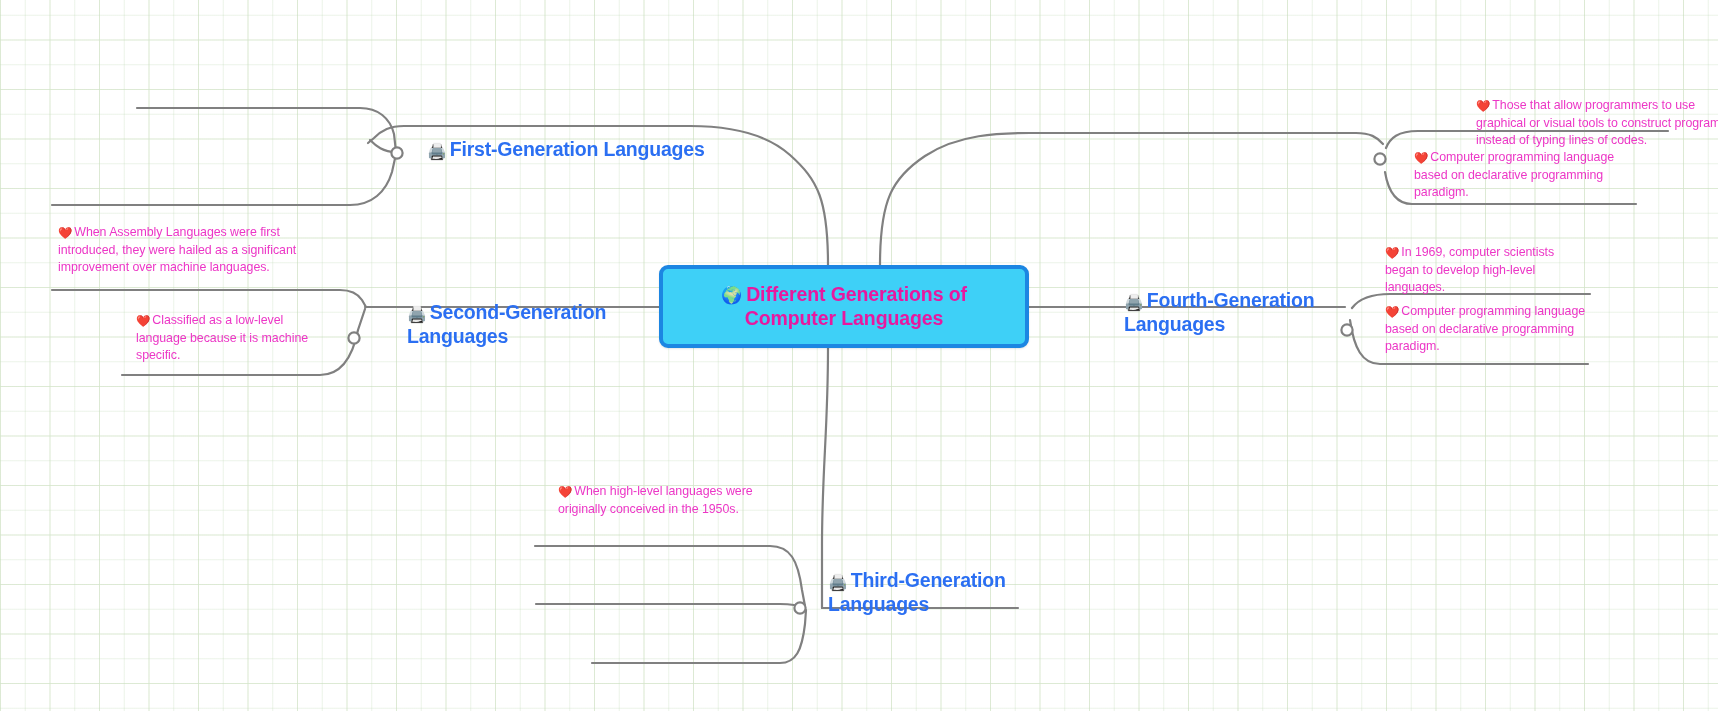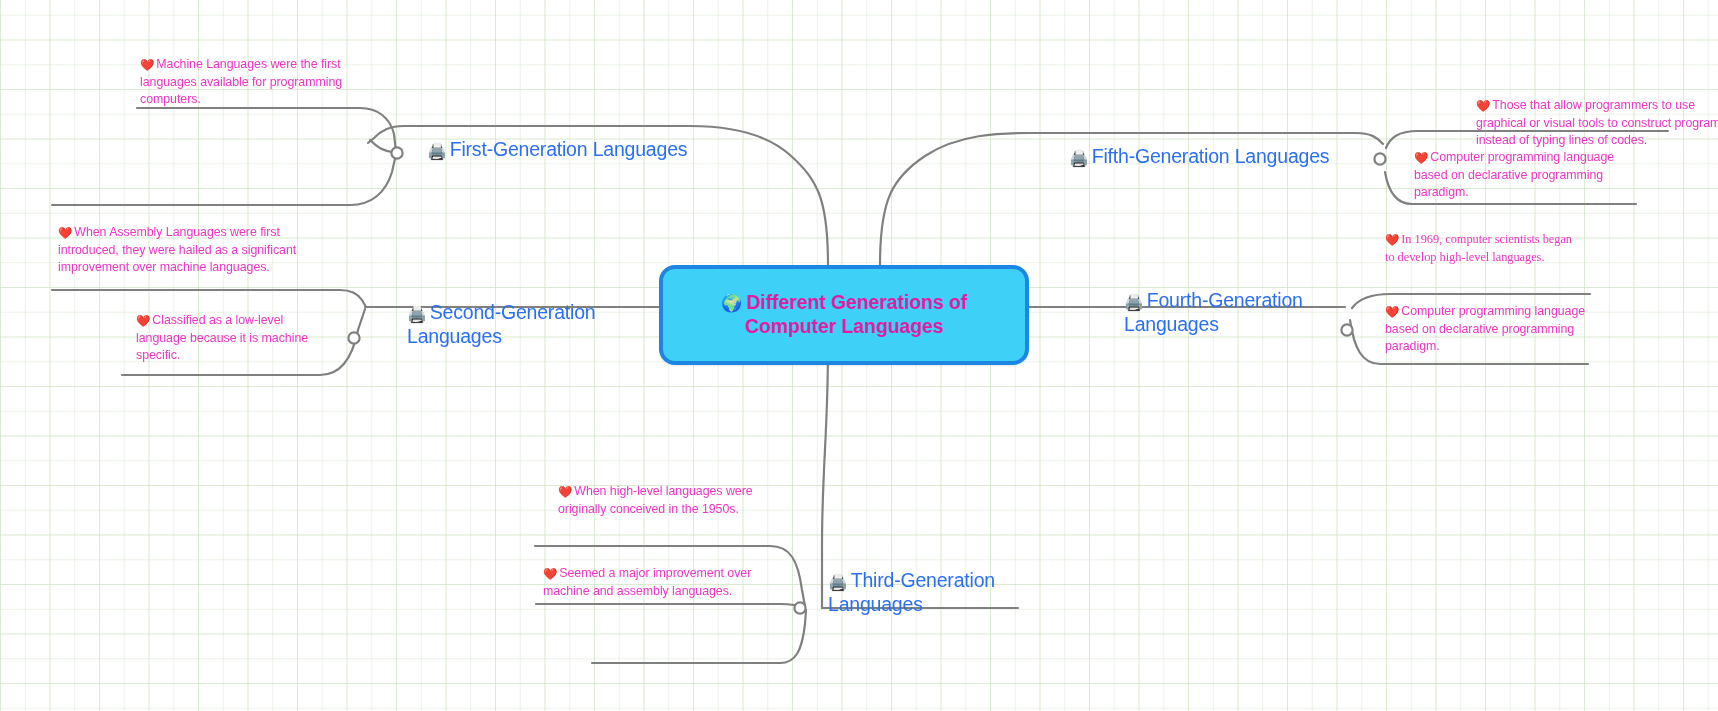--- a/index.html
+++ b/index.html
@@ -44,24 +44,24 @@
     height: 711px;
     pointer-events: none;
   }
 
   
   #root-node {
     position: absolute;
     left: 659px;
     top: 265px;
     width: 370px;
-    height: 100px;
+    height: 83px;
     background: #3ed0f7;
     border: 4px solid #1c86e2;
-    border-radius: 16px;
+    border-radius: 9px;
     display: flex;
     align-items: center;
     justify-content: center;
     box-shadow: 0 1px 2px rgba(0,0,0,0.10);
   }
   #root-node .root-text {
     color: #e8189f;
     font-size: 19.5px;
     font-weight: bold;
     line-height: 1.22;
@@ -69,21 +69,21 @@
     letter-spacing: -0.1px;
     padding: 0 14px;
   }
   .root-emoji { font-size: 17px; margin-right: 4px; }
 
   
   .branch-label {
     position: absolute;
     color: #2b6ff2;
     font-size: 19.5px;
-    font-weight: normal;
+    font-weight: bold;
     line-height: 1.17;
     letter-spacing: -0.2px;
     white-space: pre-line;
   }
   .branch-label .b-emoji {
     font-size: 16px;
     margin-right: 3px;
     vertical-align: -1px;
   }
 
@@ -183,47 +183,38 @@
   </div>
 
   <div class="branch-label" style="left:1124px; top:266px; width:215px;">
     <span class="b-emoji">🖨️</span><span>Fourth-Generation Languages</span>
   </div>
 
   <div class="branch-label" style="left:828px; top:546px; width:200px;">
     <span class="b-emoji">🖨️</span><span>Third-Generation Languages</span>
   </div>
 
-  <div class="branch-label" style="left:1069px; top:122px;">
-    <span class="b-emoji">🖨️</span><span>Fifth-Generation Languages</span>
-  </div>
-
-  <div class="leaf" style="left:140px; top:56px; width:225px;">
-    <span class="l-emoji">❤️</span><span class="leaf-text">Machine Languages were the first languages available for programming computers.</span>
-  </div>
+
 
 
   <div class="leaf" style="left:58px; top:224px; width:265px;">
     <span class="l-emoji">❤️</span><span class="leaf-text">When Assembly Languages were first introduced, they were hailed as a significant improvement over machine languages.</span>
   </div>
 
   <div class="leaf" style="left:136px; top:312px; width:195px;">
     <span class="l-emoji">❤️</span><span class="leaf-text">Classified as a low-level language because it is machine specific.</span>
   </div>
 
   <div class="leaf" style="left:558px; top:483px; width:215px;">
     <span class="l-emoji">❤️</span><span class="leaf-text">When high-level languages were originally conceived in the 1950s.</span>
   </div>
 
-  <div class="leaf" style="left:543px; top:565px; width:230px;">
-    <span class="l-emoji">❤️</span><span class="leaf-text">Seemed a major improvement over machine and assembly languages.</span>
-  </div>
-
-
-  <div class="leaf" style="left:1385px; top:231px; width:195px;font-family:Liberation Serif, serif;">
+
+
+  <div class="leaf" style="left:1385px; top:244px; width:195px;">
     <span class="l-emoji">❤️</span><span class="leaf-text">In 1969, computer scientists began to develop high-level languages.</span>
   </div>
 
   <div class="leaf" style="left:1385px; top:303px; width:215px;">
     <span class="l-emoji">❤️</span><span class="leaf-text">Computer programming language based on declarative programming paradigm.</span>
   </div>
 
   <div class="leaf" style="left:1476px; top:72px; width:255px;margin-top:25px;">
     <span class="l-emoji">❤️</span><span class="leaf-text">Those that allow programmers to use graphical or visual tools to construct programs, instead of typing lines of codes.</span>
   </div>

